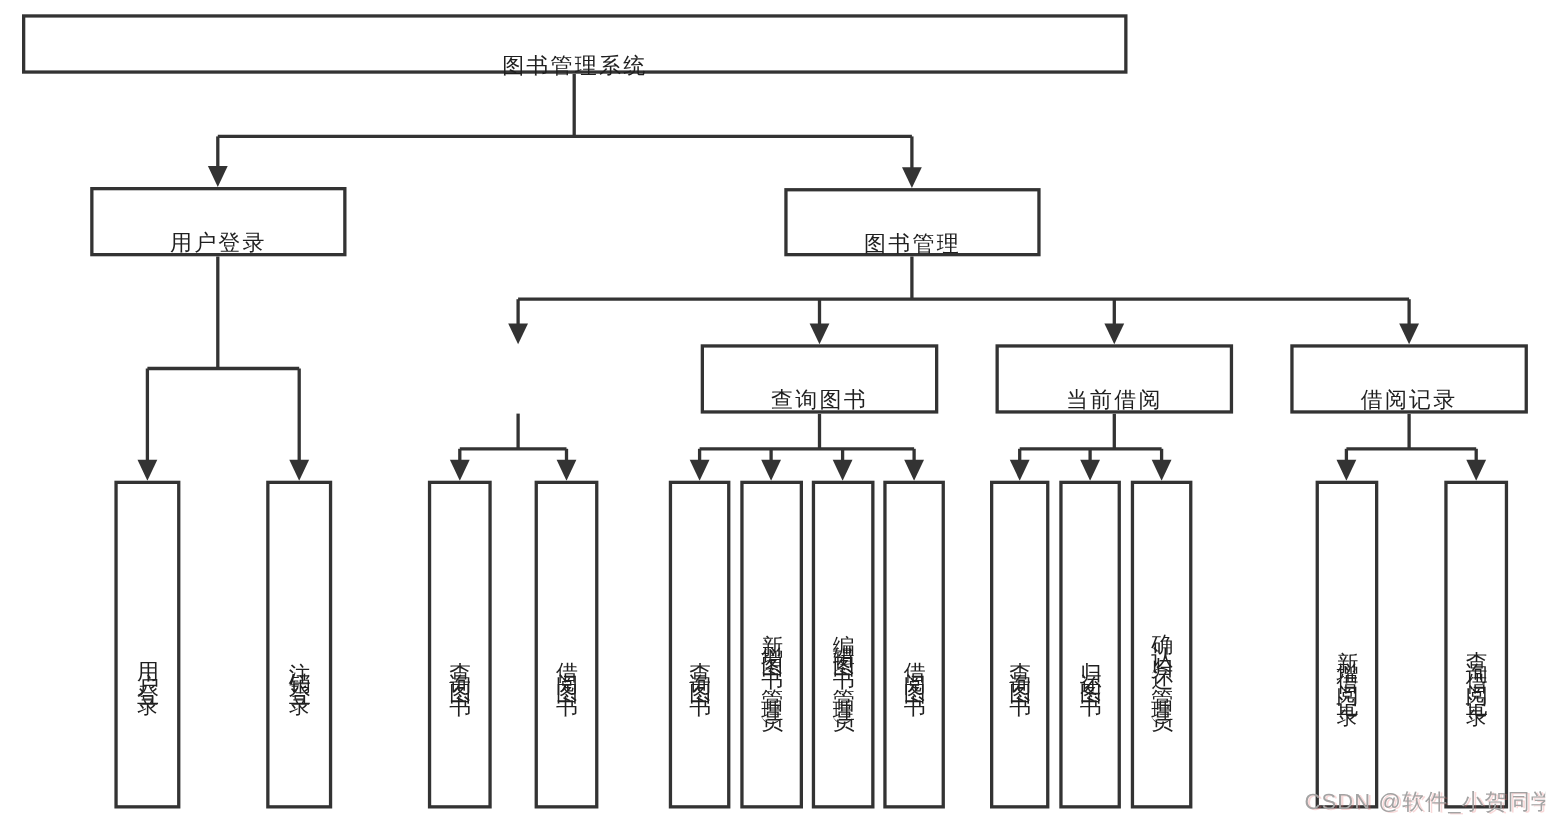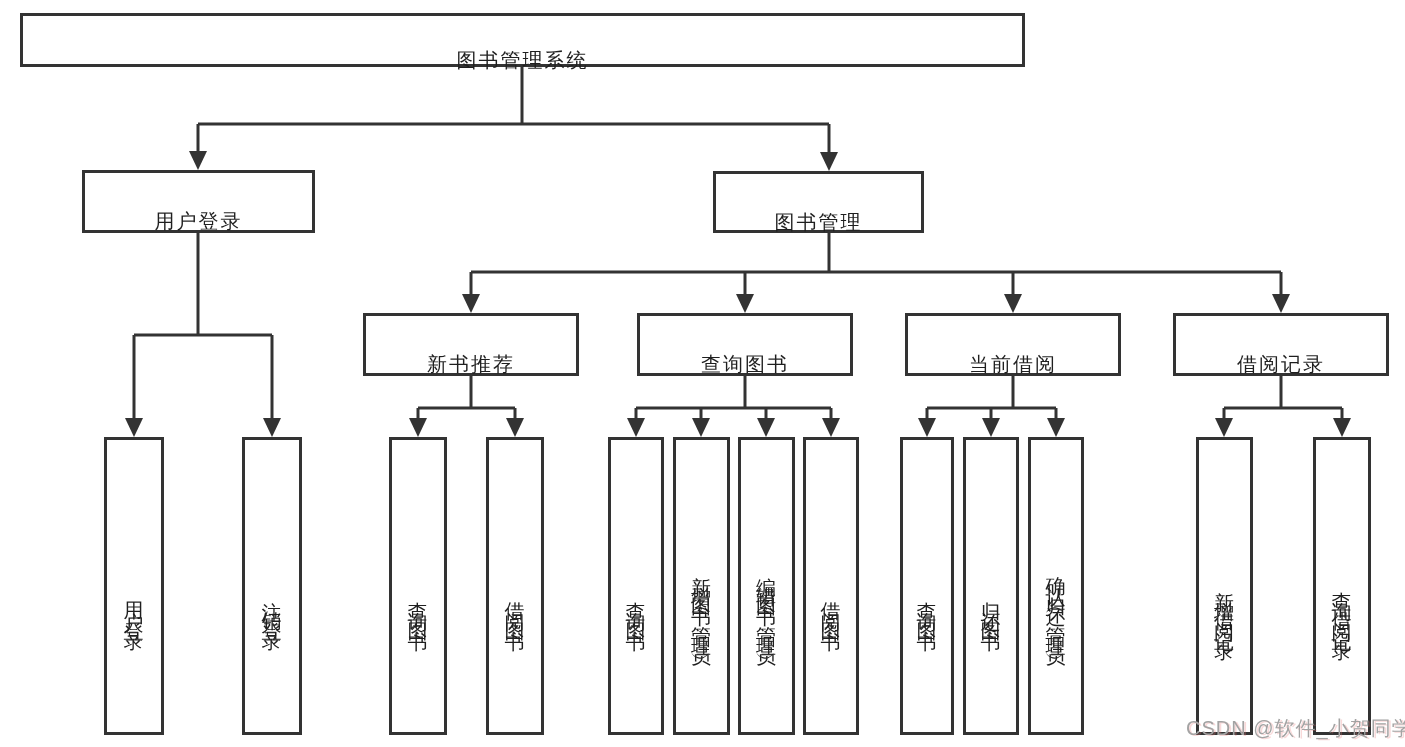--- a/index.html
+++ b/index.html
@@ -146,27 +146,24 @@
     </g>
   </svg>
 
   <div class="node box-h" style="left:20px;top:13px;width:1005px;height:54px">
     <span class="lbl">图书管理系统</span>
   </div>
 
   <div class="node box-h" style="left:82px;top:170px;width:233px;height:63px">
     <span class="lbl">用户登录</span>
   </div>
-  <div class="node box-h" style="left:713px;top:171px;width:211px;height:62px">
+  <div class="node box-h" style="left:713px;top:171px;width:233px;height:62px">
     <span class="lbl">图书管理</span>
   </div>
 
-  <div class="node box-h" style="left:363px;top:313px;width:216px;height:63px">
-    <span class="lbl">新书推荐</span>
-  </div>
   <div class="node box-h" style="left:637px;top:313px;width:216px;height:63px">
     <span class="lbl">查询图书</span>
   </div>
   <div class="node box-h" style="left:1173px;top:313px;width:216px;height:63px">
     <span class="lbl">借阅记录</span>
   </div>
   <div class="node box-h" style="left:905px;top:313px;width:216px;height:63px">
     <span class="lbl">当前借阅</span>
   </div>
 

